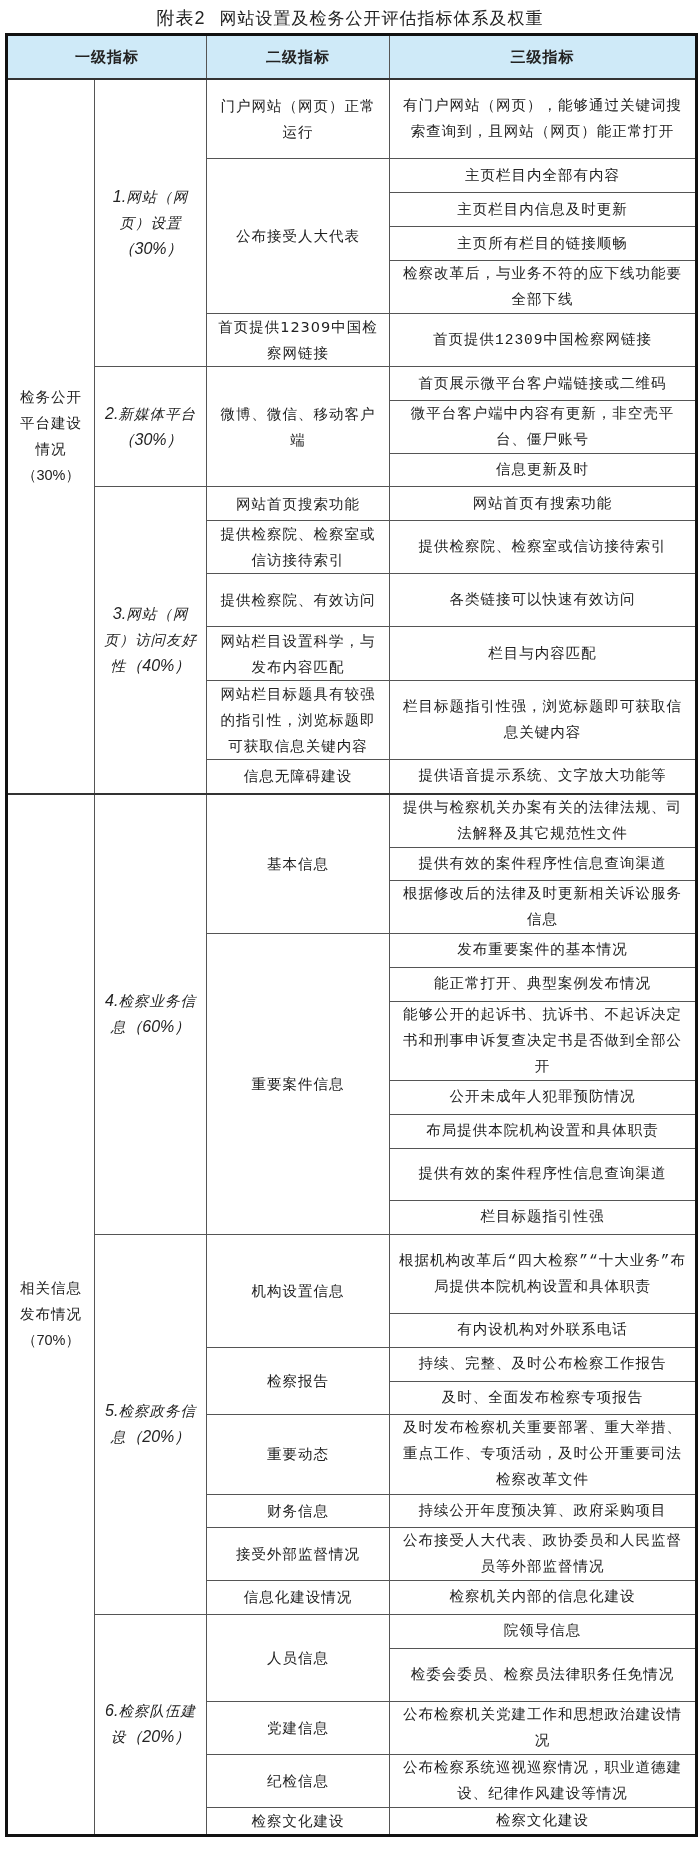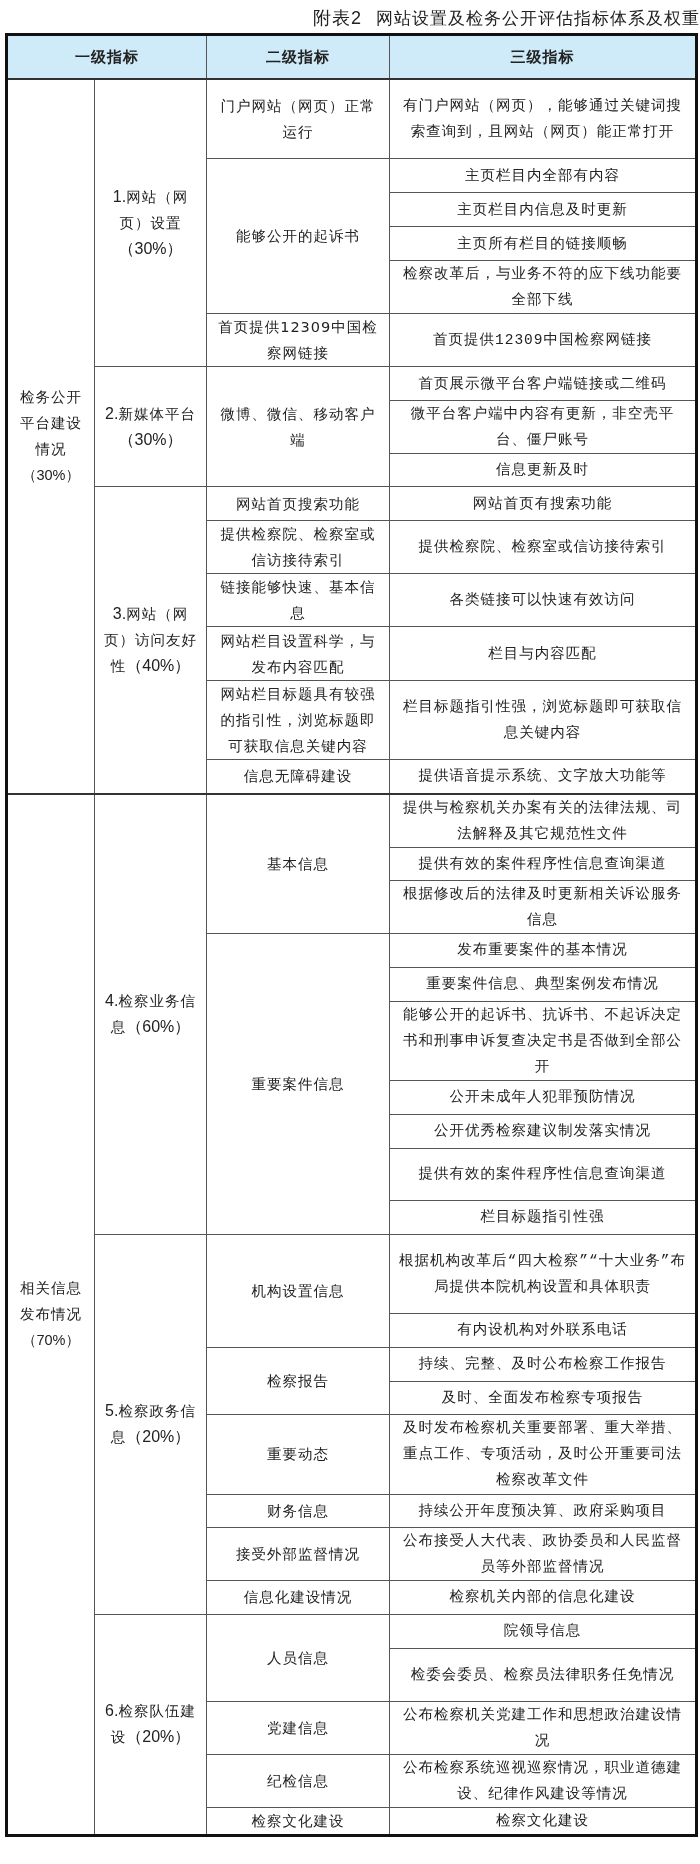--- a/index.html
+++ b/index.html
@@ -1,29 +1,29 @@
 <!DOCTYPE html>
 <html><head>
 <meta charset="utf-8">
 <style>
   html, body { margin: 0; padding: 0; background: #ffffff; }
   body { width: 700px; height: 1864px; position: relative; overflow: hidden;
          font-family: "DejaVu Sans", "Liberation Sans", sans-serif; color: #222; }
-  .title { position: absolute; top: 6px; left: 0; width: 700px; text-align: right;
+  .title { position: absolute; top: 6px; left: 0; width: 700px; text-align: center;
            font-size: 17px; letter-spacing: 1px; color: #222; }
   .title .num { font-family: "Liberation Sans", sans-serif; font-size: 18px; margin-right: 14px; }
   table.grid { position: absolute; top: 33px; left: 5px; width: 690px; border-collapse: collapse;
                table-layout: fixed; border: 3px solid #111; }
   table.grid td, table.grid th { border: 1px solid #555; text-align: center; vertical-align: middle;
                font-size: 14.5px; line-height: 26px; padding: 0 6px; letter-spacing: 1px;
                overflow: hidden; box-sizing: border-box; font-weight: normal; }
   table.grid th { background: #cfeaf8; font-weight: bold; font-size: 15px; height: 44px;
                   border-bottom: 2px solid #333; }
   td.lv1 { font-size: 15px; padding: 0 4px; margin-top: 32px; }
-  td.lv2 { font-size: 15px; padding: 0 4px; text-align: center; }
+  td.lv2 { font-size: 15px; padding: 0 4px; text-align: center; font-style: italic; }
   td.lv2 .n { font-family: "Liberation Sans", sans-serif; font-size: 16px; letter-spacing: 0; }
   td.lv2 .p { font-family: "Liberation Sans", sans-serif; font-size: 16px; letter-spacing: 0; }
   td.lv4 { padding: 0 8px; font-family: Liberation Mono, monospace; }
   .num-inline { font-family: "Liberation Sans", sans-serif; letter-spacing: 0; }
 </style>
 </head>
 <body>
 
 <div class="title">
   <span class="num">附表2</span><span>网站设置及检务公开评估指标体系及权重</span>
@@ -50,21 +50,21 @@
         <span>检务公开平台建设情况</span><br><span class="num-inline">（30%）</span>
       </td>
       <td rowspan="6" class="lv2">
         <span class="n">1.</span><span>网站（网页）设置</span><br><span class="p">（30%）</span>
       </td>
       <td>门户网站（网页）正常运行</td>
       <td class="lv4">有门户网站（网页），能够通过关键词搜索查询到，且网站（网页）能正常打开</td>
     </tr>
 
     <tr style="height:34px">
-      <td rowspan="4">能够公开的起诉书</td>
+      <td rowspan="4">公布接受人大代表</td>
       <td class="lv4">主页栏目内全部有内容</td>
     </tr>
     <tr style="height:34px">
       <td class="lv4">主页栏目内信息及时更新</td>
     </tr>
     <tr style="height:34px">
       <td class="lv4">主页所有栏目的链接顺畅</td>
     </tr>
     <tr style="height:52px">
       <td class="lv4">检察改革后，与业务不符的应下线功能要全部下线</td>
@@ -94,21 +94,21 @@
         <span class="n">3.</span><span>网站（网页）访问友好性</span><span class="p">（40%）</span>
       </td>
       <td>网站首页搜索功能</td>
       <td class="lv4">网站首页有搜索功能</td>
     </tr>
     <tr style="height:52px">
       <td>提供检察院、检察室或信访接待索引</td>
       <td class="lv4">提供检察院、检察室或信访接待索引</td>
     </tr>
     <tr style="height:53px">
-      <td>链接能够快速、基本信息</td>
+      <td>提供检察院、有效访问</td>
       <td class="lv4">各类链接可以快速有效访问</td>
     </tr>
     <tr style="height:54px">
       <td>网站栏目设置科学，与发布内容匹配</td>
       <td class="lv4">栏目与内容匹配</td>
     </tr>
     <tr style="height:77px">
       <td>网站栏目标题具有较强的指引性，浏览标题即可获取信息关键内容</td>
       <td class="lv4">栏目标题指引性强，浏览标题即可获取信息关键内容</td>
     </tr>
@@ -132,30 +132,30 @@
     </tr>
     <tr style="height:53px">
       <td class="lv4">根据修改后的法律及时更新相关诉讼服务信息</td>
     </tr>
 
     <tr style="height:34px">
       <td rowspan="7">重要案件信息</td>
       <td class="lv4">发布重要案件的基本情况</td>
     </tr>
     <tr style="height:34px">
-      <td class="lv4">重要案件信息、典型案例发布情况</td>
+      <td class="lv4">能正常打开、典型案例发布情况</td>
     </tr>
     <tr style="height:79px">
       <td class="lv4">能够公开的起诉书、抗诉书、不起诉决定书和刑事申诉复查决定书是否做到全部公开</td>
     </tr>
     <tr style="height:34px">
       <td class="lv4">公开未成年人犯罪预防情况</td>
     </tr>
     <tr style="height:34px">
-      <td class="lv4">公开优秀检察建议制发落实情况</td>
+      <td class="lv4">布局提供本院机构设置和具体职责</td>
     </tr>
     <tr style="height:52px">
       <td class="lv4">提供有效的案件程序性信息查询渠道</td>
     </tr>
     <tr style="height:34px">
       <td class="lv4">栏目标题指引性强</td>
     </tr>
 
     <tr style="height:79px">
       <td rowspan="8" class="lv2">

